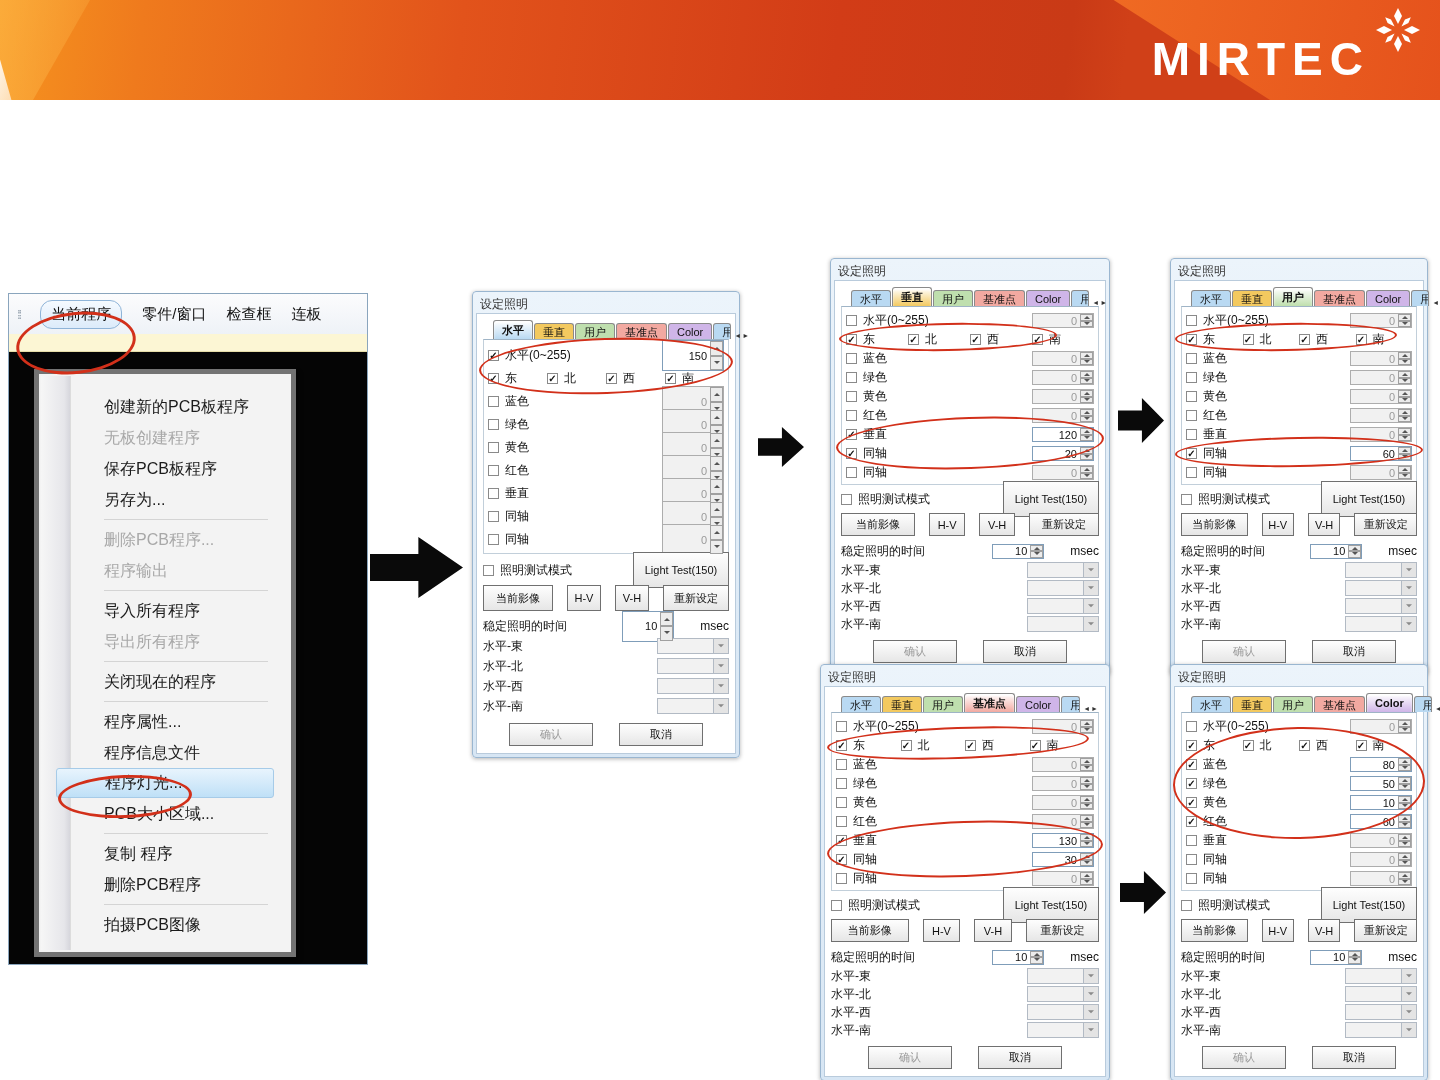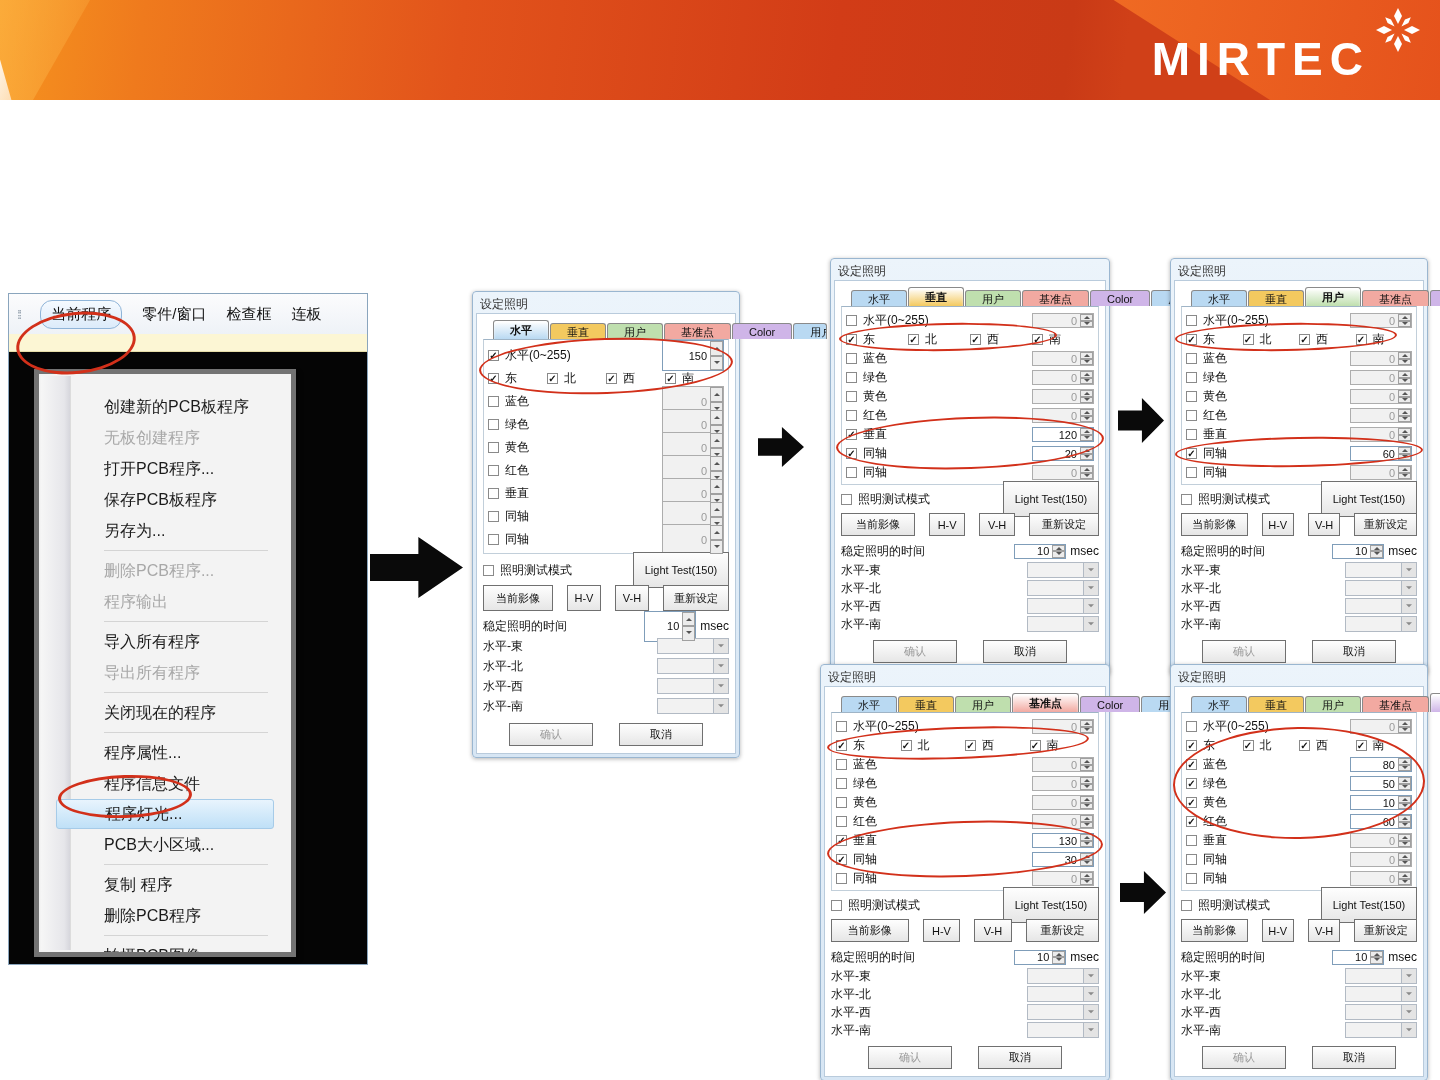--- a/index.html
+++ b/index.html
@@ -52,21 +52,21 @@
   .menu-sep { height:1px; background:#d4d4d4; margin:4px 6px 4px 48px; }
 
   
   .dlg { position:absolute; background:linear-gradient(#ecf4fb,#d7e6f4);
     border:1px solid #9ab6d0; border-radius:4px; box-shadow:0 1px 4px rgba(0,0,0,.3);
     padding:3px; font-size:12px; color:#111; }
   .dlg-title { height:18px; font-size:12px; color:#333; padding:1px 4px; }
   .dlg-body { background:#fff; border:1px solid #b9cbdc; padding:5px 6px 7px; }
   .tabs { display:flex; align-items:flex-end; margin-left:10px; height:20px; font-size:11px; }
   .tab { border:1px solid #8a8a8a; border-bottom:none; border-radius:3px 3px 0 0;
-    padding:0 16px; height:16px; line-height:16px; margin-right:1px; white-space:nowrap; }
+    padding:0 8px; height:16px; line-height:16px; margin-right:1px; white-space:nowrap; }
   .tab.selected { font-weight:bold; height:19px; line-height:19px; box-shadow:inset 0 2px 2px rgba(255,255,255,.8); }
   .tab.partial { max-width:26px; overflow:hidden; }
   .tab-scroll { font-size:7px; color:#333; margin-left:2px; letter-spacing:1px; }
   .group { border:1px solid #c2cfda; border-top:1px solid #9fb4c6; padding:4px 4px 2px; }
   .row { display:flex; align-items:center; height:23px; }
   .compact .row { height:19px; }
   .cb { width:11px; height:11px; border:1px solid #8a8a8a; background:#fff; margin-right:6px;
     font-size:10px; line-height:9px; text-align:center; font-weight:bold; color:#111; flex:none; }
   .dirgrp { flex:1; display:flex; }
   .dirgrp span.d { flex:1; display:flex; align-items:center; }
@@ -83,21 +83,21 @@
   .sb.up::after { border-bottom-color:#555; margin-top:-1px; }
   .sb.down::after { border-top-color:#555; margin-top:1px; }
   .lt-row { display:flex; align-items:center; margin-top:5px; height:22px; }
   .compact .lt-row { height:20px; margin-top:4px; }
   .btn { background:linear-gradient(#fefefe,#e6e6e6); border:1px solid #707070;
     text-align:center; font-size:11px; display:flex; align-items:center; justify-content:center; }
   .lt-btn { margin-left:auto; width:96px; height:36px; }
   .btn-row { display:flex; gap:14px; margin-top:4px; height:26px;justify-content:flex-end; }
   .compact .btn-row { height:23px; }
   .btn-row .b1 { flex:1.7; } .btn-row .b2 { flex:.8; } .btn-row .b3 { flex:.8; } .btn-row .b4 { flex:1.6; }
-  .time-row { display:flex; align-items:center; margin-top:5px; height:20px; }
+  .time-row { display:flex; align-items:center; margin-top:5px; height:20px;gap:22px; }
   .time-row .spin { margin-left:auto; margin-right:4px; width:52px; }
   .combo-row { display:flex; align-items:center; height:20px; }
   .compact .combo-row { height:18px; }
   .combo { margin-left:auto; width:72px; height:16px; background:#f2f2f2;
     border:1px solid #b2bac4; display:flex; }
   .combo .cfield { flex:1; }
   .combo .cbtn { width:15px; background:#e4e4e4; border-left:1px solid #b2bac4; position:relative; }
   .combo .cbtn::after { content:""; position:absolute; left:50%; top:50%;
     transform:translate(-50%,-30%); border:3px solid transparent; border-top-color:#8a8a8a; }
   .ok-row { display:flex; justify-content:center; gap:26px; margin-top:7px; height:23px; }
@@ -139,21 +139,20 @@
       <span class="mb-item">零件/窗口</span>
       <span class="mb-item">检查框</span>
       <span class="mb-item">连板</span>
     </div>
   <div id="infobar"></div>
   <div id="workspace"></div>
   <div id="menu-popup">
     <div id="menu-gutter"></div>
   <div class="menu-item">创建新的PCB板程序</div>
       <div class="menu-item disabled">无板创建程序</div>
-      <div class="menu-item">打开PCB程序...</div>
       <div class="menu-item">保存PCB板程序</div>
       <div class="menu-item">另存为...</div>
       <div class="menu-sep"></div>
       <div class="menu-item disabled">删除PCB程序...</div>
       <div class="menu-item disabled">程序输出</div>
       <div class="menu-sep"></div>
       <div class="menu-item">导入所有程序</div>
       <div class="menu-item disabled">导出所有程序</div>
       <div class="menu-sep"></div>
       <div class="menu-item">关闭现在的程序</div>

